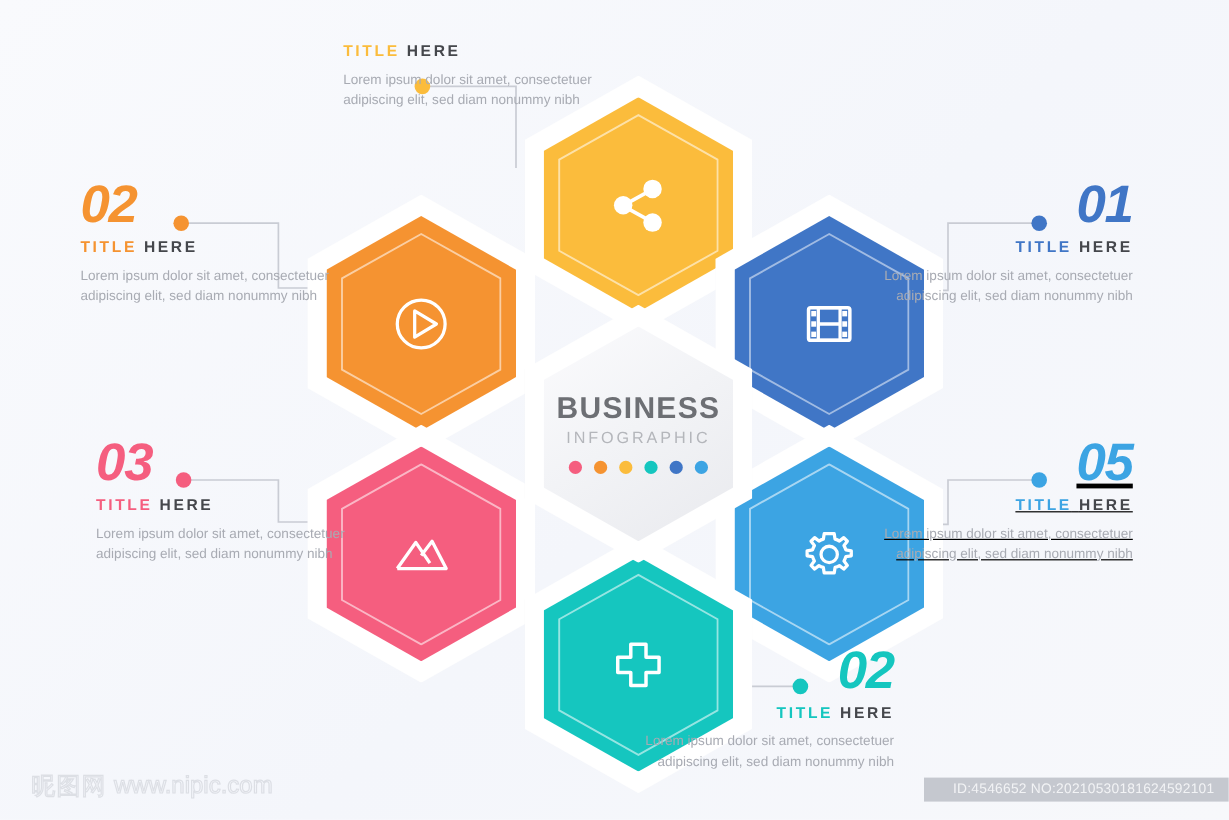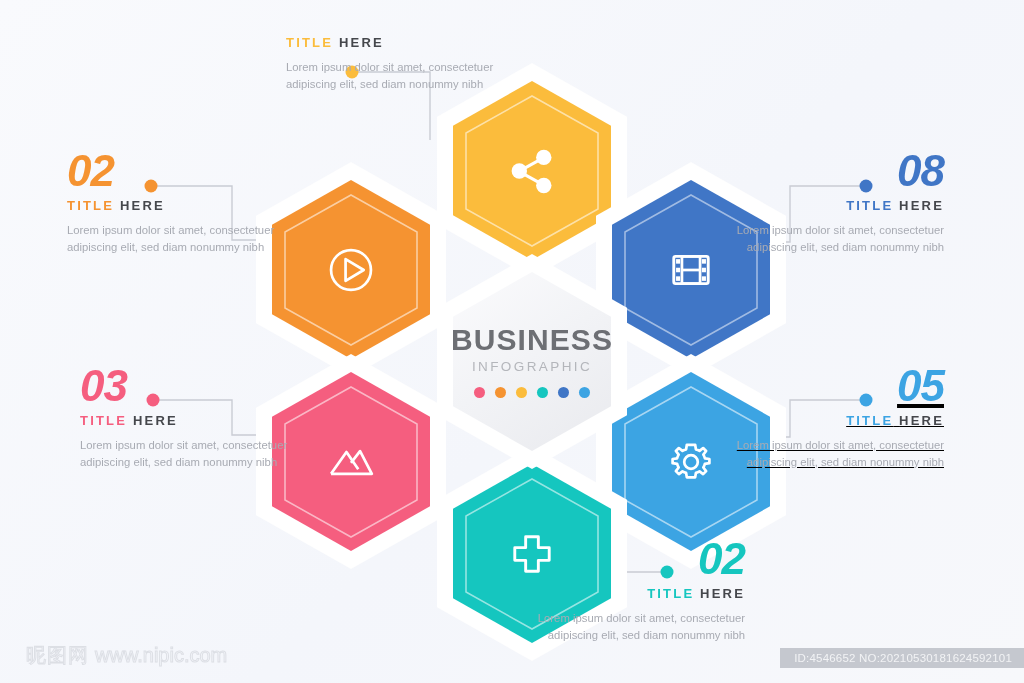--- a/index.html
+++ b/index.html
@@ -72,21 +72,21 @@
     height: 58px;
     display: block;
   }
 
   
   #hex-center .hex-inner {
     background: linear-gradient(145deg, #fbfbfd 0%, #f2f3f6 48%, #e9eaee 100%);
     flex-direction: column;
   }
   .center-title {
-    font-size: 30px;
+    font-size: 25px;
     font-weight: bold;
     letter-spacing: 1.1px;
     color: #6d6f74;
     line-height: 1;
     margin-bottom: 5px;
   }
   .center-sub {
     font-size: 13.5px;
     letter-spacing: 2.4px;
     color: #b4b6bb;
@@ -158,21 +158,21 @@
     letter-spacing: 0px;
   }
   #idbar {
     position: absolute;
     right: 0;
     bottom: 15px;
     background: #c5c8cf;
     color: #f2f3f5;
     font-size: 11.5px;
     letter-spacing: 0.2px;
-    padding: 4px 12px 4px 14px;
+    padding: 4px 12px 4px 24px;
     white-space: nowrap;
   }
 </style>
 </head>
 <body>
 
 <div id="stage">
 
   <svg id="connectors" viewBox="0 0 1024 683">
 
@@ -309,21 +309,21 @@
     <div class="desc">Lorem ipsum dolor sit amet, consectetuer adipiscing elit, sed diam nonummy nibh</div>
   </div>
 
   <div class="item-block align-left" id="block-03" style="left:80px; top:365px;">
     <div class="num" style="color:#f55e7f;">03</div>
     <div class="ttl"><span class="w1" style="color:#f55e7f;">TITLE</span> <span class="w2">HERE</span></div>
     <div class="desc">Lorem ipsum dolor sit amet, consectetuer adipiscing elit, sed diam nonummy nibh</div>
   </div>
 
   <div class="item-block align-right" id="block-04" style="left:714px; top:150px;">
-    <div class="num" style="color:#4076c6;">08</div>
+    <div class="num" style="color:#4076c6;">01</div>
     <div class="ttl"><span class="w1" style="color:#4076c6;">TITLE</span> <span class="w2">HERE</span></div>
     <div class="desc">Lorem ipsum dolor sit amet, consectetuer adipiscing elit, sed diam nonummy nibh</div>
   </div>
 
   <div class="item-block align-right" id="block-05" style="left:714px; top:365px;text-decoration:underline;">
     <div class="num" style="color:#3ca4e3;">05</div>
     <div class="ttl"><span class="w1" style="color:#3ca4e3;">TITLE</span> <span class="w2">HERE</span></div>
     <div class="desc">Lorem ipsum dolor sit amet, consectetuer adipiscing elit, sed diam nonummy nibh</div>
   </div>
 

